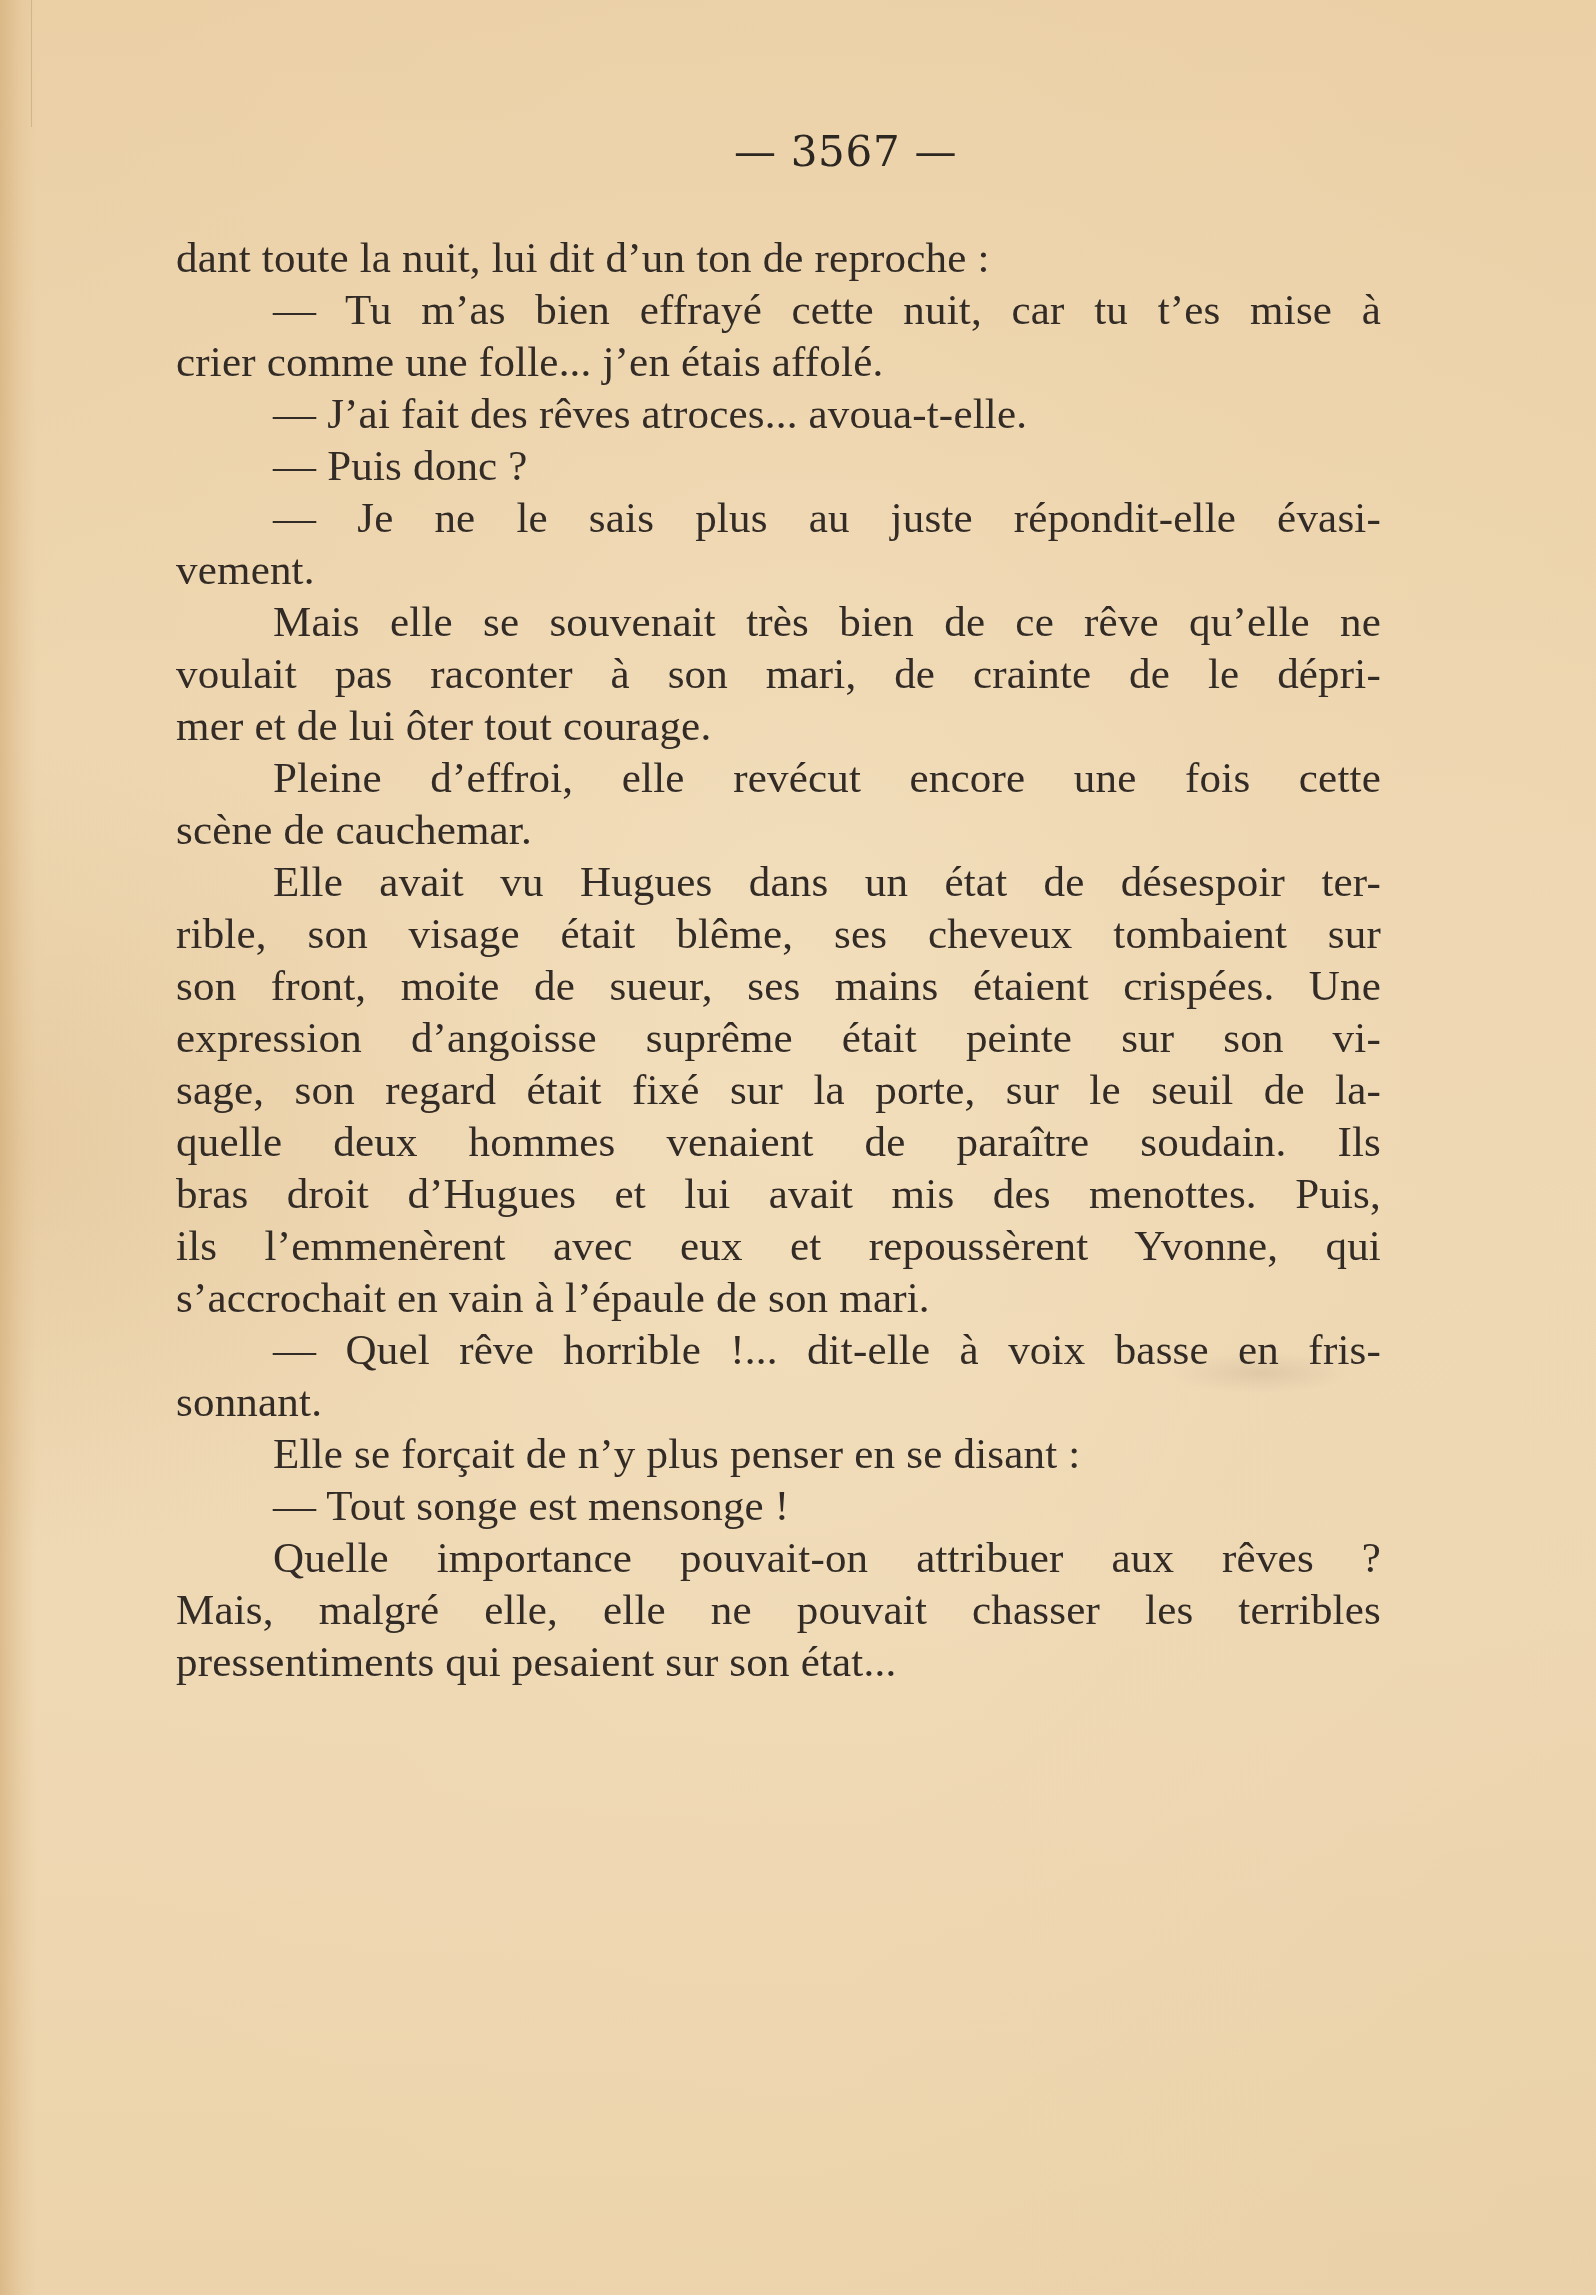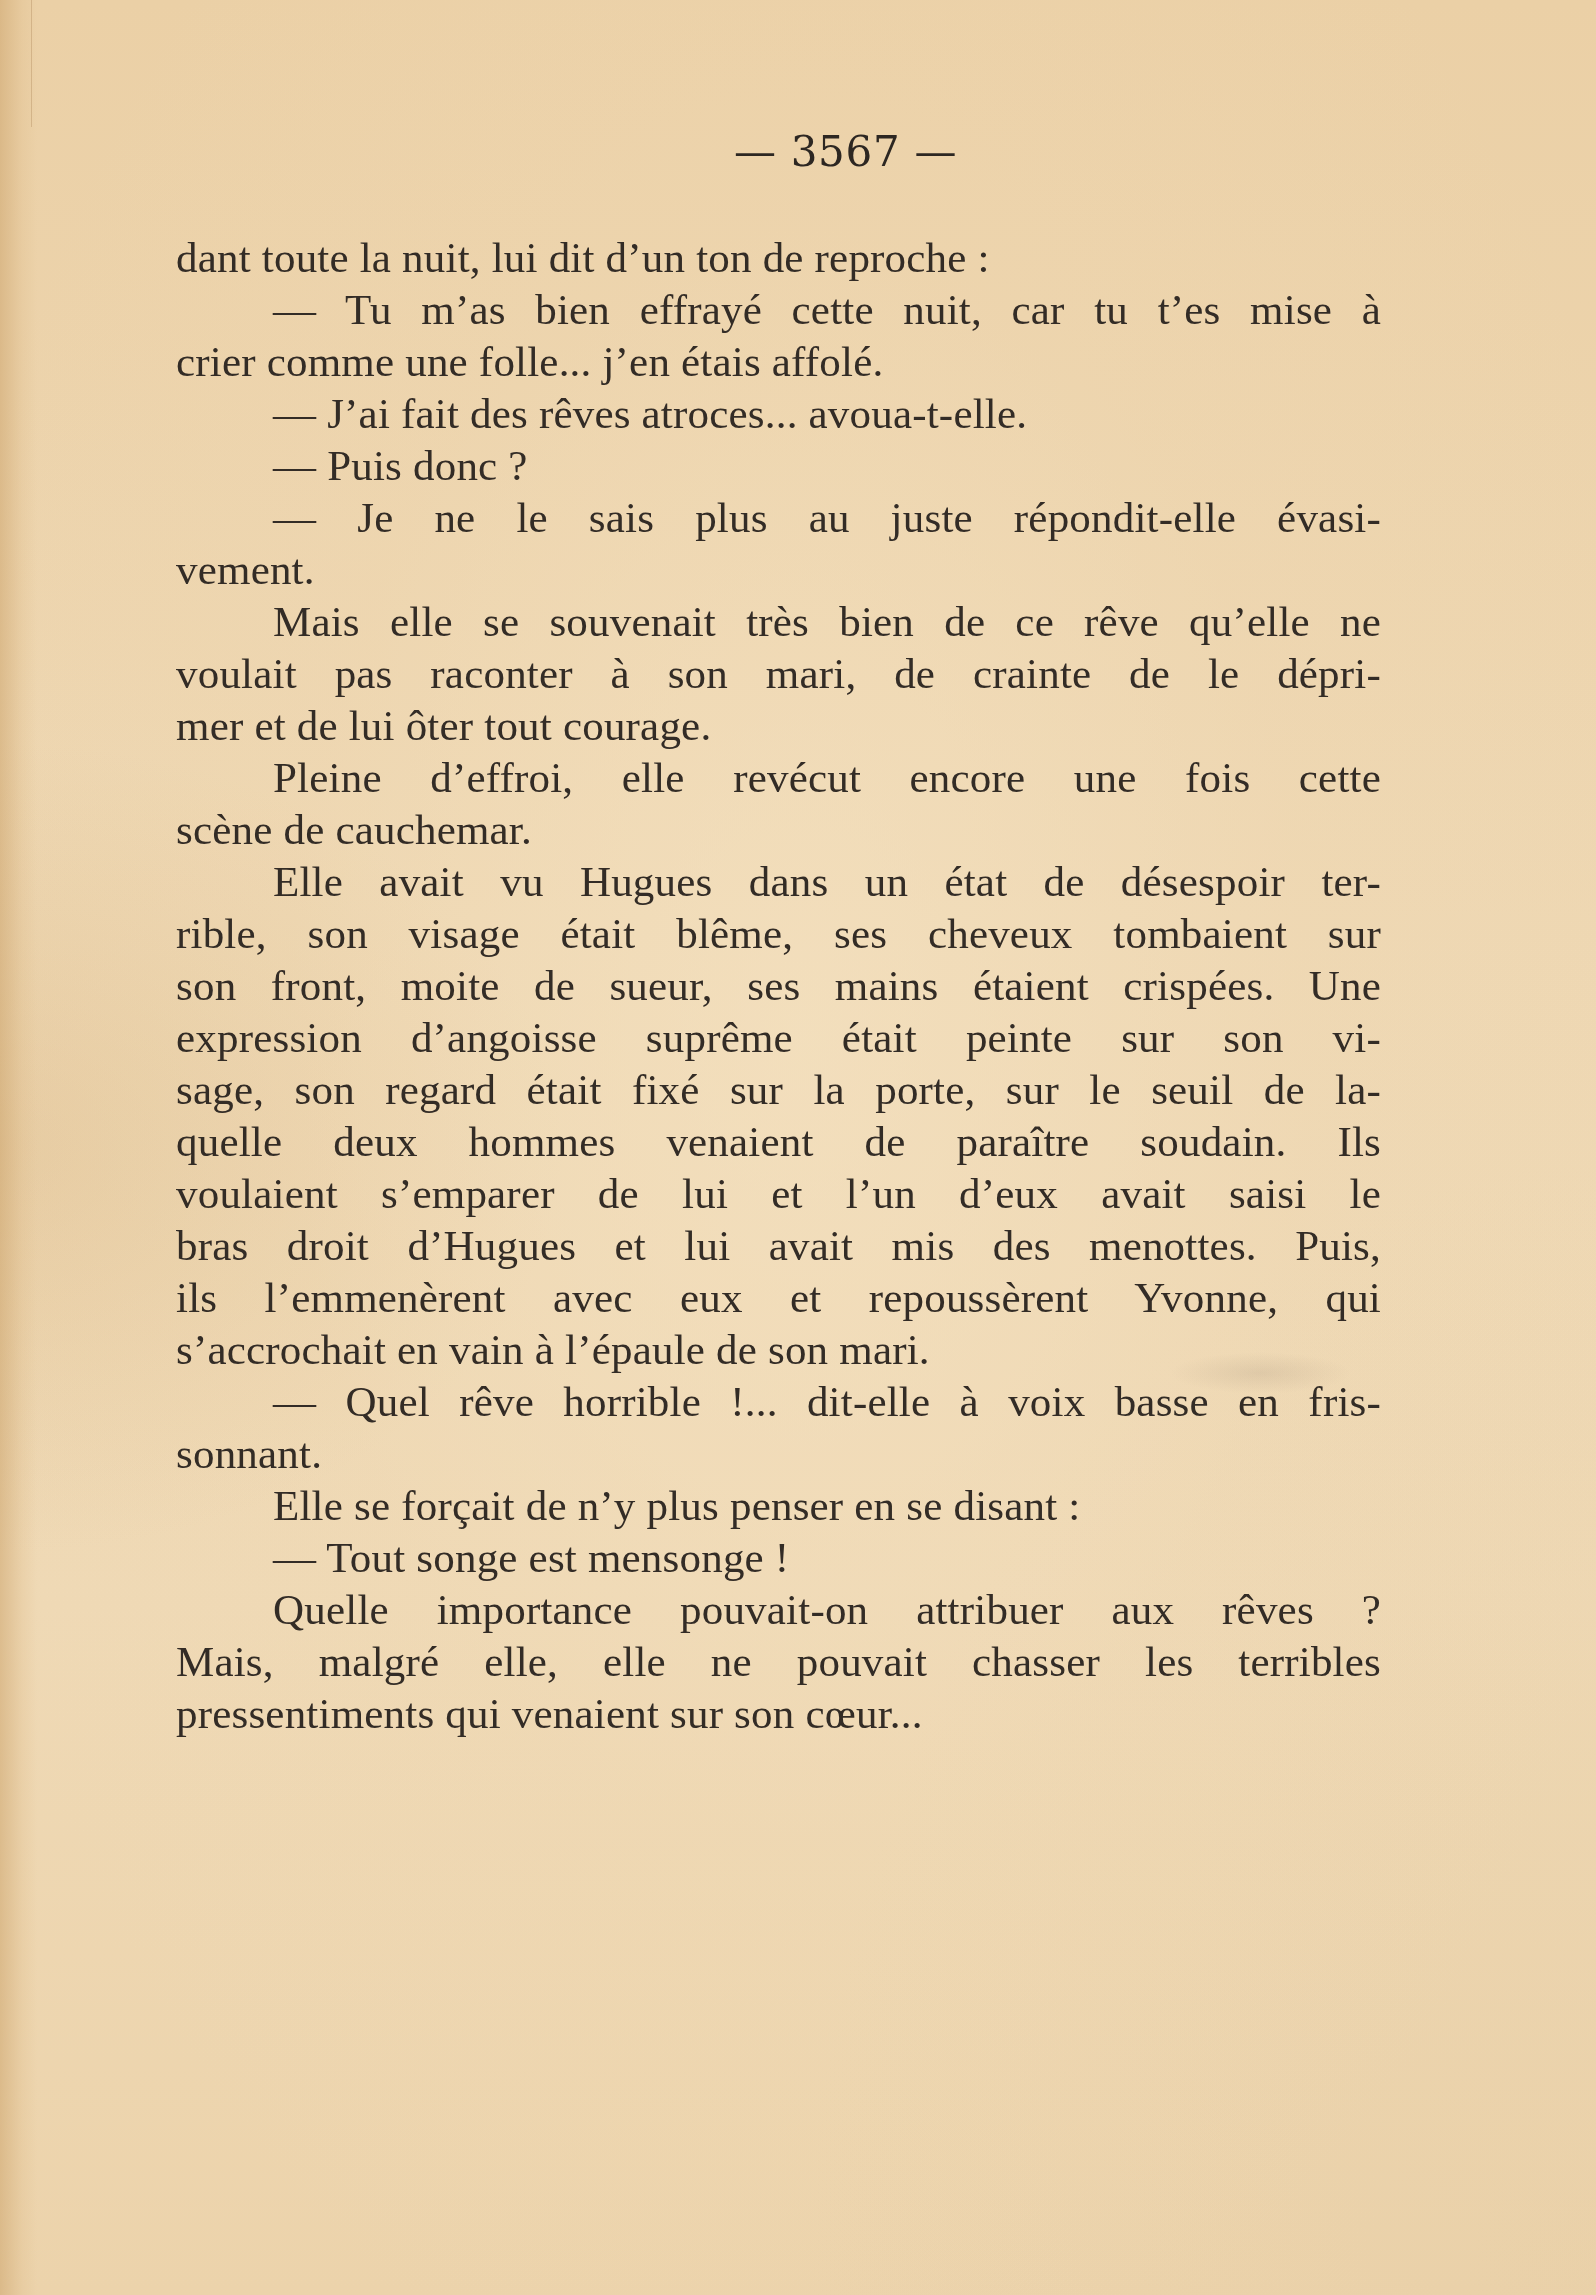--- a/index.html
+++ b/index.html
@@ -105,25 +105,24 @@
   <div class="line">voulait pas raconter à son mari, de crainte de le dépri-</div>
   <div class="line last">mer et de lui ôter tout courage.</div>
   <div class="line indent">Pleine d’effroi, elle revécut encore une fois cette</div>
   <div class="line last">scène de cauchemar.</div>
   <div class="line indent">Elle avait vu Hugues dans un état de désespoir ter-</div>
   <div class="line">rible, son visage était blême, ses cheveux tombaient sur</div>
   <div class="line">son front, moite de sueur, ses mains étaient crispées. Une</div>
   <div class="line">expression d’angoisse suprême était peinte sur son vi-</div>
   <div class="line">sage, son regard était fixé sur la porte, sur le seuil de la-</div>
   <div class="line">quelle deux hommes venaient de paraître soudain. Ils</div>
-  <div class="line">voulaient s’emparer de lui et l’un d’eux avait saisi le</div>
   <div class="line">bras droit d’Hugues et lui avait mis des menottes. Puis,</div>
   <div class="line">ils l’emmenèrent avec eux et repoussèrent Yvonne, qui</div>
   <div class="line last">s’accrochait en vain à l’épaule de son mari.</div>
   <div class="line indent">— Quel rêve horrible !... dit-elle à voix basse en fris-</div>
   <div class="line last">sonnant.</div>
   <div class="line indent last">Elle se forçait de n’y plus penser en se disant :</div>
   <div class="line indent last">— Tout songe est mensonge !</div>
   <div class="line indent">Quelle importance pouvait-on attribuer aux rêves ?</div>
   <div class="line">Mais, malgré elle, elle ne pouvait chasser les terribles</div>
-  <div class="line last">pressentiments qui venaient sur son cœur...</div>
+  <div class="line last">pressentiments qui pesaient sur son état...</div>
 </div>
 
 
 </body></html>

